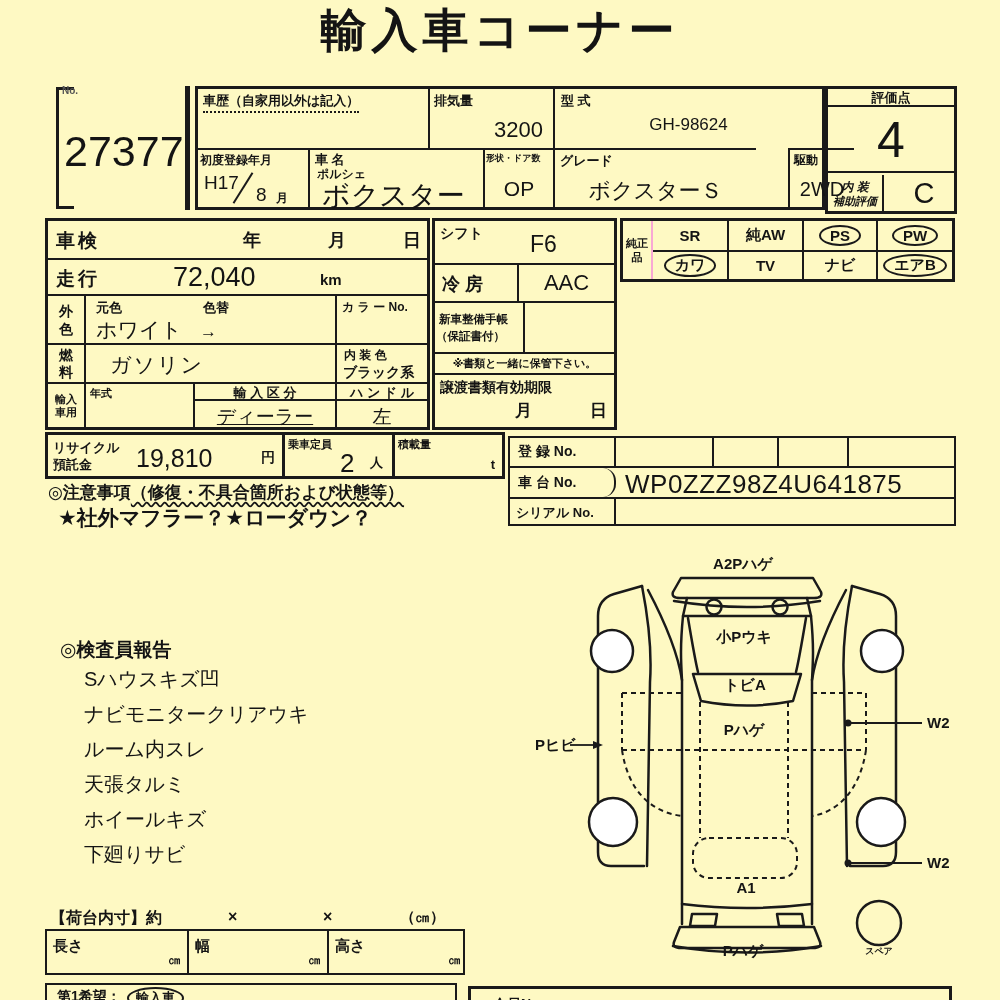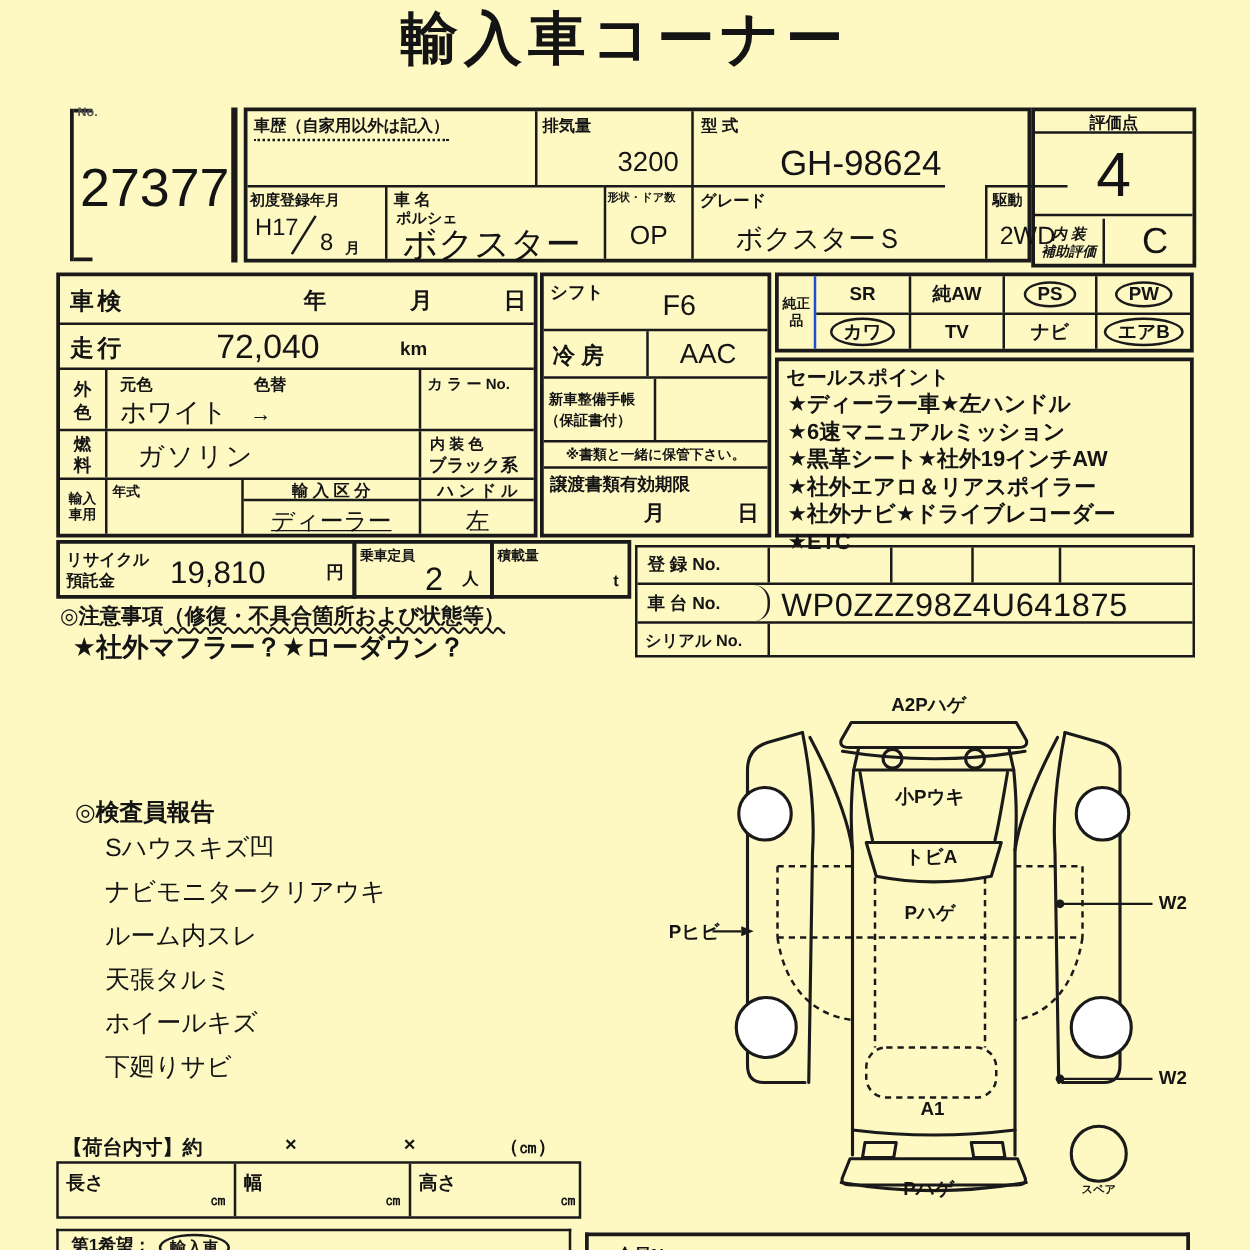--- a/index.html
+++ b/index.html
@@ -42,21 +42,21 @@
 
     <div class="abs" style="left:0;top:0;width:230px;height:59px;border-radius:16px;">
       <span class="abs bold" style="left:5px;top:3px;font-size:13px;border-bottom:2px dotted #1a1a1a;padding-bottom:1px;">車歴（自家用以外は記入）</span>
     </div>
     <div class="abs" style="left:230px;top:0;width:125px;height:59px;border-left:2px solid #1a1a1a;">
       <span class="abs bold" style="left:4px;top:3px;font-size:13px;">排気量</span>
       <span class="abs" style="right:10px;top:28px;font-size:22px;">3200</span>
     </div>
     <div class="abs" style="left:355px;top:0;width:269px;height:59px;border-left:2px solid #1a1a1a;">
       <span class="abs bold" style="left:6px;top:3px;font-size:13px;">型 式</span>
-      <span class="abs" style="left:0;right:0;top:26px;text-align:center;font-size:28px;">GH-98624</span>
+      <span class="abs" style="left:0;right:0;top:26px;text-align:center;font-size:17px;">GH-98624</span>
     </div>
 
     <div class="abs" style="left:0;top:59px;width:110px;height:59px;border-top:2px solid #1a1a1a;">
       <span class="abs bold" style="left:2px;top:2px;font-size:12px;">初度登録年月</span>
       <span class="abs" style="left:6px;top:22px;font-size:19px;">H17</span>
       <span class="slash" style="left:44px;top:20px;height:36px;"></span>
       <span class="abs" style="left:58px;top:34px;font-size:19px;">8</span>
       <span class="abs bold" style="left:78px;top:40px;font-size:12px;">月</span>
     </div>
     <div class="abs" style="left:110px;top:59px;width:175px;height:59px;border-top:2px solid #1a1a1a;border-left:2px solid #1a1a1a;">
@@ -160,21 +160,21 @@
       <span class="bold" style="font-size:11px;white-space:nowrap;">※書類と一緒に保管下さい。</span>
     </div>
     <div class="abs" style="left:0;top:152px;width:179px;height:54px;border-top:2px solid #1a1a1a;">
       <span class="abs bold" style="left:5px;top:4px;font-size:14px;white-space:nowrap;">譲渡書類有効期限</span>
       <span class="abs bold" style="left:80px;bottom:5px;font-size:17px;">月</span>
       <span class="abs bold" style="left:155px;bottom:5px;font-size:17px;">日</span>
     </div>
   </div>
 
   <div class="abs bd3" style="left:620px;top:218px;width:335px;height:64px;">
-    <div class="abs vlab" style="left:0;top:0;width:30px;height:100%;border-right:2px solid #1d4ed8;font-size:11px;padding:0 0;line-height:14px;">純正品</div>
+    <div class="abs vlab" style="left:0;top:0;width:30px;height:100%;border-right:2px solid #f9a8d4;font-size:11px;padding:0 0;line-height:14px;">純正品</div>
     <div class="eqcell" style="left:30px;top:0;width:74px;height:29px;">
       <span>SR</span>
       </div>
     <div class="eqcell" style="left:104px;top:0;width:75px;height:29px;border-left:2px solid #1a1a1a;">
       <span>純AW</span>
       </div>
     <div class="eqcell" style="left:179px;top:0;width:74px;height:29px;border-left:2px solid #1a1a1a;">
       <span class="circ">PS</span>
       </div>
     <div class="eqcell" style="left:253px;top:0;width:76px;height:29px;border-left:2px solid #1a1a1a;">
@@ -187,31 +187,20 @@
       <span>TV</span>
       </div>
     <div class="eqcell" style="left:179px;top:29px;width:74px;height:29px;border-top:2px solid #1a1a1a;border-left:2px solid #1a1a1a;">
       <span>ナビ</span>
       </div>
     <div class="eqcell" style="left:253px;top:29px;width:76px;height:29px;border-top:2px solid #1a1a1a;border-left:2px solid #1a1a1a;">
       <span class="circ">エアB</span>
       </div>
   </div>
 
-  <div class="abs bd3" style="left:620px;top:286px;width:335px;height:144px;">
-    <div class="abs bold" style="left:6px;top:3px;font-size:16px;">セールスポイント</div>
-    <div class="abs bold" style="left:7px;top:23px;font-size:17.5px;line-height:22px;white-space:nowrap;">
-      <div>★ディーラー車★左ハンドル</div>
-      <div>★6速マニュアルミッション</div>
-      <div>★黒革シート★社外19インチAW</div>
-      <div>★社外エアロ＆リアスポイラー</div>
-      <div>★社外ナビ★ドライブレコーダー</div>
-      <div>★ETC</div>
-    </div>
-  </div>
 
   <div class="abs bd3" style="left:45px;top:432px;width:240px;height:47px;">
     <span class="abs bold" style="left:5px;top:4px;font-size:13px;">リサイクル</span>
     <span class="abs bold" style="left:5px;top:21px;font-size:13px;">預託金</span>
     <span class="abs" style="left:88px;top:9px;font-size:25px;">19,810</span>
     <span class="abs bold" style="right:7px;top:14px;font-size:14px;">円</span>
   </div>
   <div class="abs bd3" style="left:282px;top:432px;width:113px;height:47px;">
     <span class="abs bold" style="left:3px;top:2px;font-size:11px;">乗車定員</span>
     <span class="abs" style="left:55px;top:13px;font-size:26px;">2</span>

